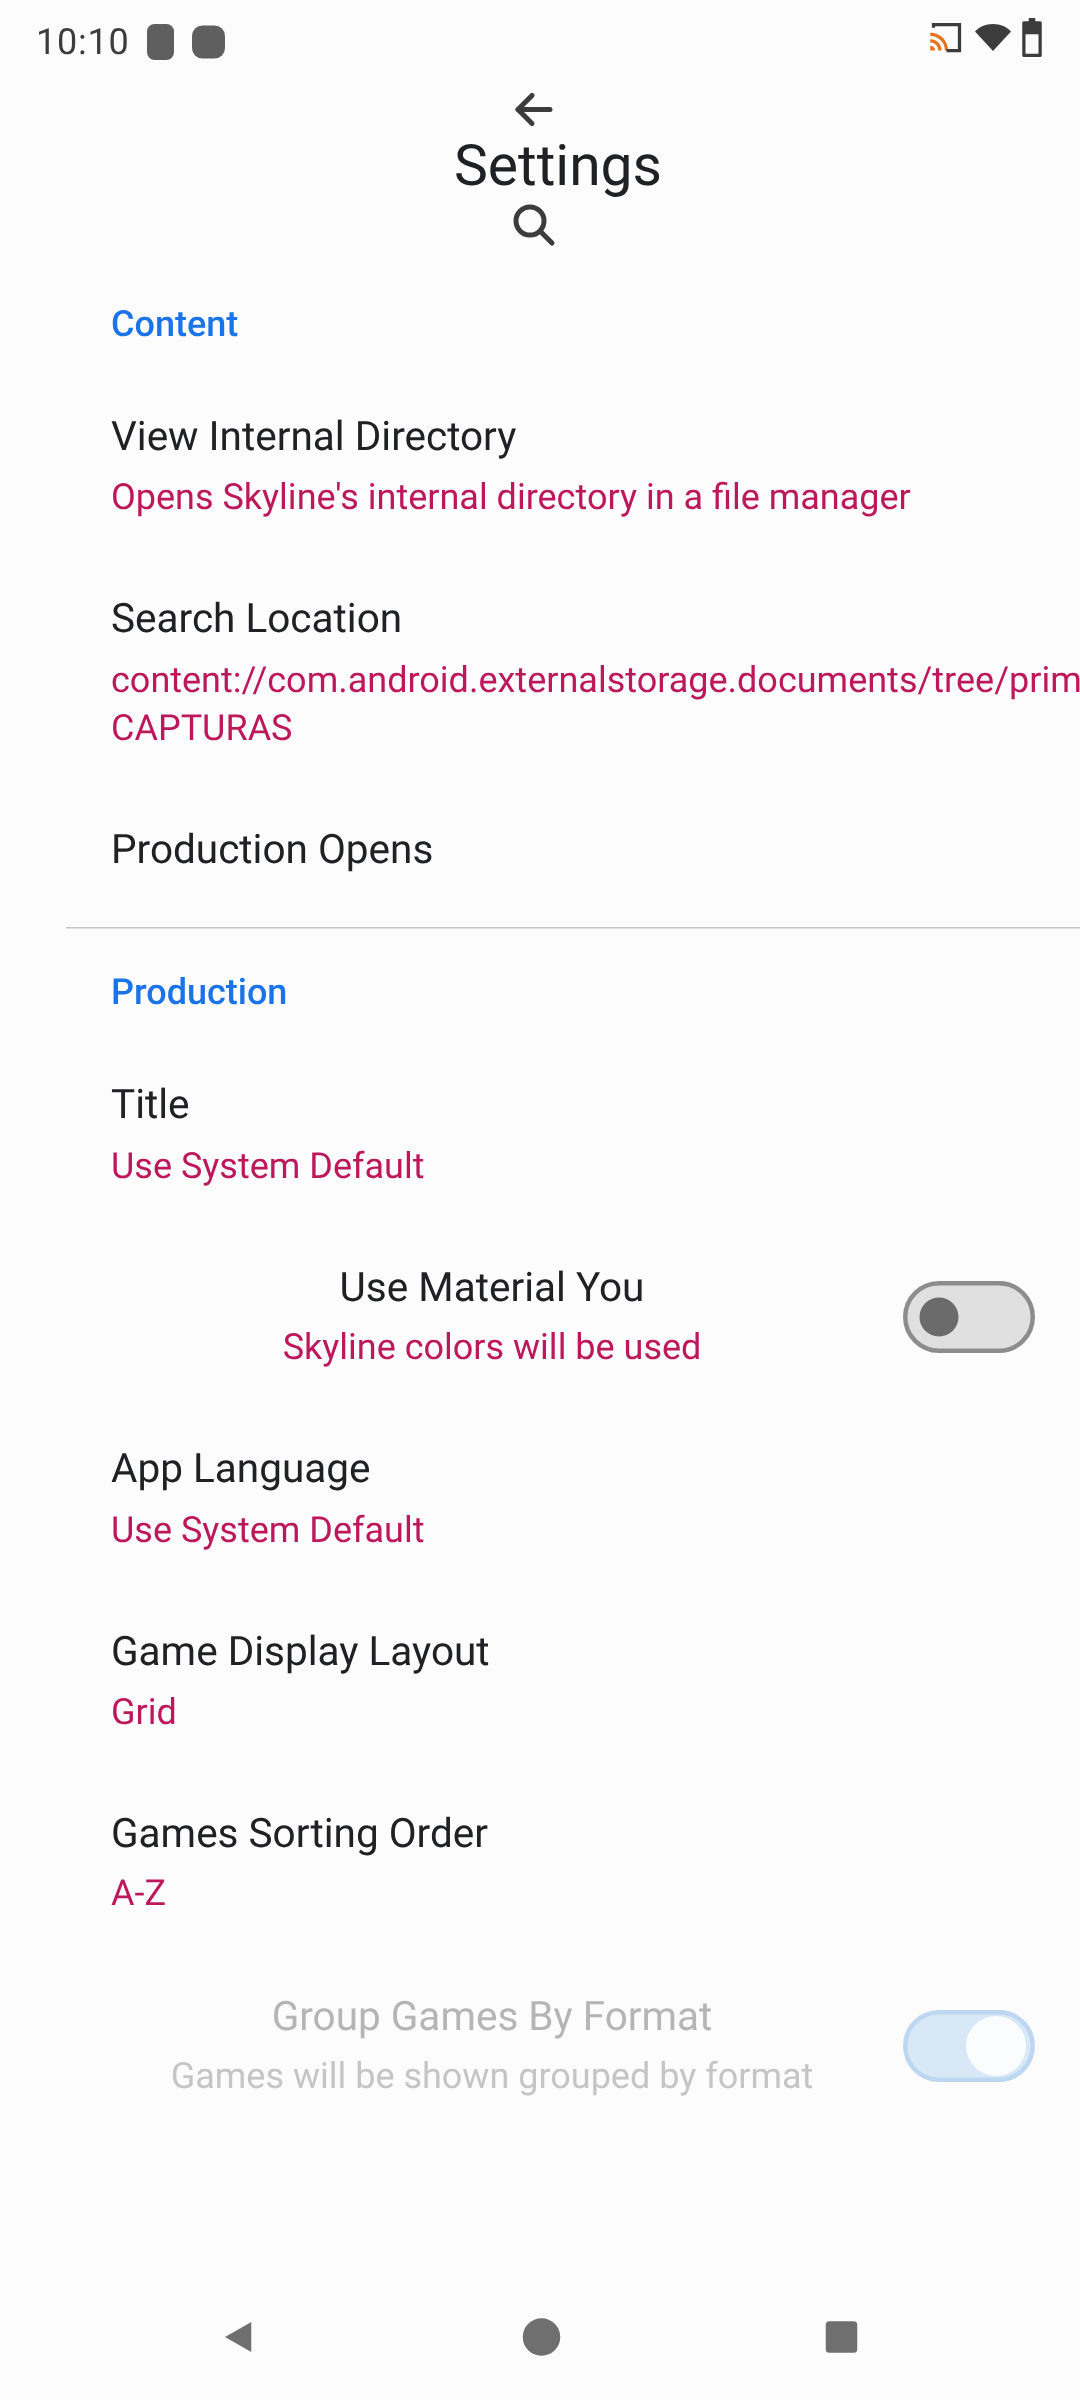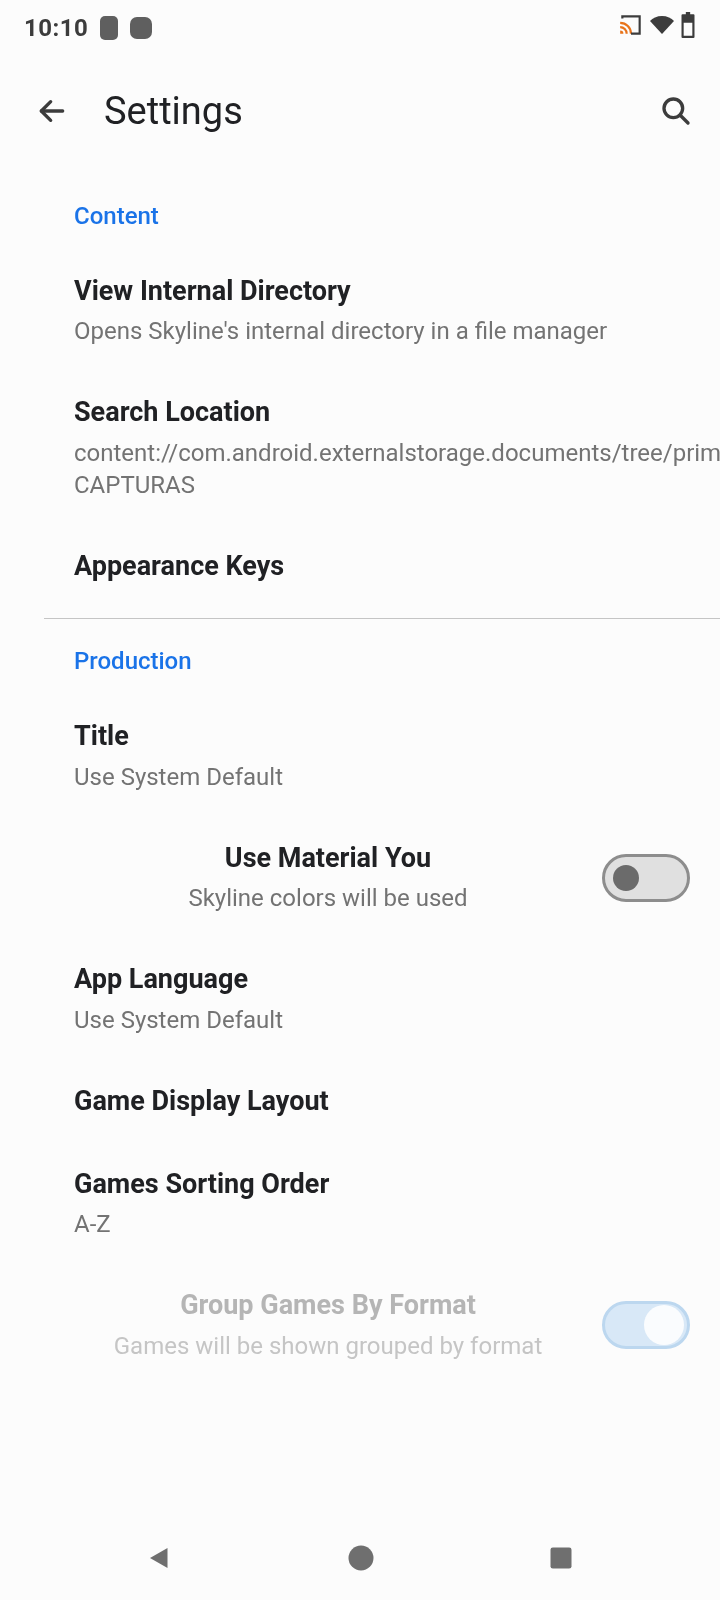--- a/index.html
+++ b/index.html
@@ -24,39 +24,40 @@
     .status-left {
       display: flex;
       align-items: center;
       gap: 12px;
     }
     .status-right {
       display: flex;
       align-items: center;
       gap: 6px;
     }
-    .status-time { font-weight: 700; letter-spacing: 0.5px; }
+    .status-time { font-weight: 400; letter-spacing: 0.5px; }
     .status-icon-box {
       width: 20px; height: 24px;
       background: #5f5f5f;
       border-radius: 5px;
     }
     .status-icon-box.warn {
       width: 18px; height: 24px;
       position: relative;
     }
     .cast-icon svg { width: 26px; height: 26px; }
     .wifi-icon svg { width: 24px; height: 24px; fill: #3c3c3c; }
     .battery-icon svg { width: 16px; height: 26px; fill: #3c3c3c; }
 
     .app-bar {
       height: 110px;
       display: flex;
       align-items: center;
-      padding: 0 24px 0 32px;
+      padding: 0 24px 0 16px;
+      flex-direction: column;
     }
     .back-btn { width: 40px; height: 40px; display: flex; align-items: center; justify-content: center; }
     .back-btn svg { width: 32px; height: 32px; stroke: #3c3c3c; }
     .app-title { font-size: 38px; margin-left: 32px; flex: 1; color: #202124; }
     .search-btn { width: 40px; height: 40px; display: flex; align-items: center; justify-content: center; }
     .search-btn svg { width: 32px; height: 32px; stroke: #3c3c3c; }
 
     .content { padding-top: 36px; padding-left: 44px; }
     .section-header {
       font-size: 24px;
@@ -69,27 +70,27 @@
     }
     .pref-row {
       display: flex;
       align-items: center;
       justify-content: space-between;
       gap: 20px;
     }
     .pref-text { flex: 1; text-align: center; }
     .pref-title {
       font-size: 27px;
-      font-weight: 700;
+      font-weight: 400;
       color: #202124;
       line-height: 1.3;
     }
     .pref-subtitle {
       font-size: 24px;
-      color: #737373;
+      color: #be185d;
       margin-top: 6px;
       line-height: 1.35;
     }
     .faded .pref-title { color: #b5b5b5; }
     .faded .pref-subtitle { color: #c5c5c5; }
     .divider {
       height: 1px;
       background: #c5c5c5;
       margin: 10px 0 28px;
     }
@@ -183,21 +184,21 @@
     <div class="pref-title">View Internal Directory</div>
     <div class="pref-subtitle">Opens Skyline's internal directory in a file manager</div>
   </div>
 
   <div class="pref">
     <div class="pref-title">Search Location</div>
     <div class="pref-subtitle">content://com.android.externalstorage.documents/tree/primary:000 CAPTURAS</div>
   </div>
 
   <div class="pref">
-    <div class="pref-title">Appearance Keys</div>
+    <div class="pref-title">Production Opens</div>
   </div>
 
 
   <div class="divider"></div>
 
   <div class="section-header">Production</div>
 
   <div class="pref">
     <div class="pref-title">Title</div>
     <div class="pref-subtitle">Use System Default</div>
@@ -213,20 +214,21 @@
       </div>
   </div>
 
   <div class="pref">
     <div class="pref-title">App Language</div>
     <div class="pref-subtitle">Use System Default</div>
   </div>
 
   <div class="pref">
     <div class="pref-title">Game Display Layout</div>
+    <div class="pref-subtitle">Grid</div>
   </div>
 
   <div class="pref">
     <div class="pref-title">Games Sorting Order</div>
     <div class="pref-subtitle">A-Z</div>
   </div>
 
   <div class="pref pref-row faded">
     <div class="pref-text">
       <div class="pref-title">Group Games By Format</div>

